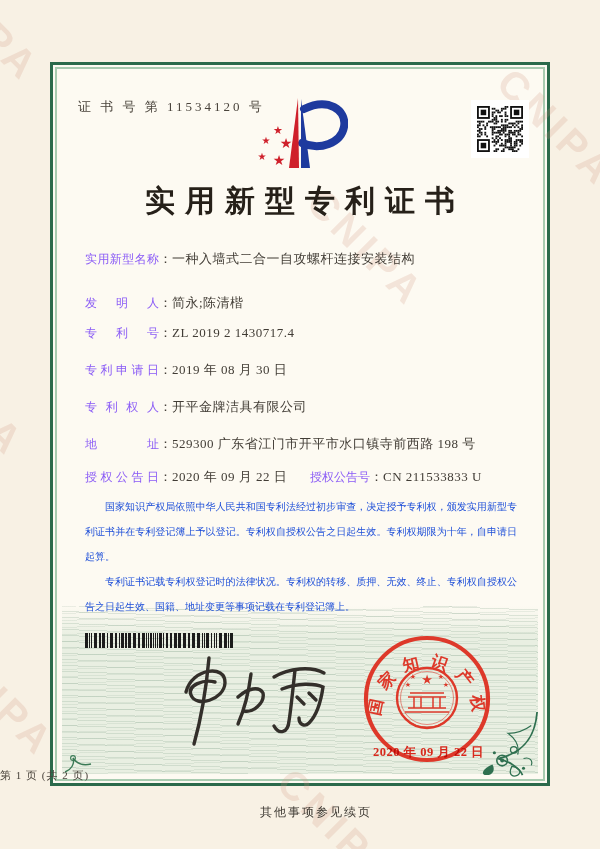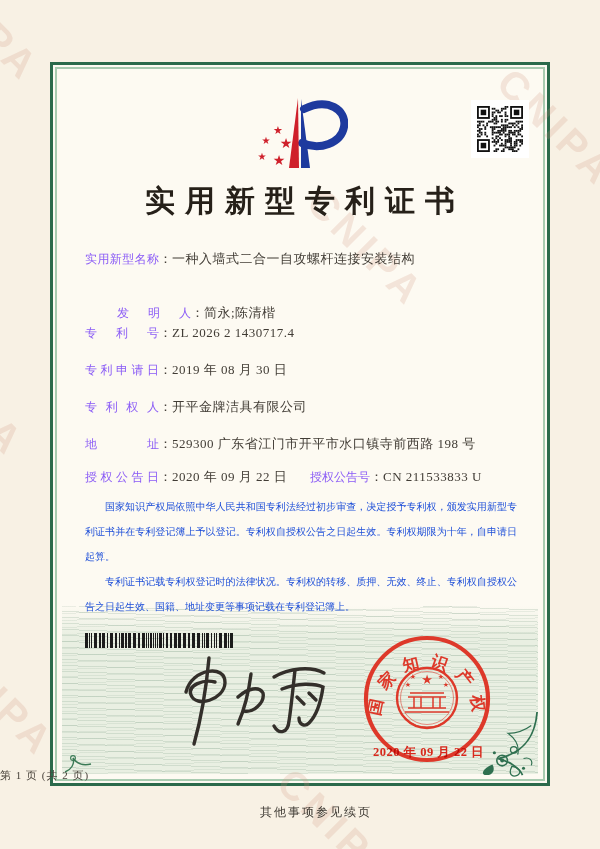--- a/index.html
+++ b/index.html
@@ -120,20 +120,21 @@
           <path d="M52,50 C58,48 62,52 60,57" fill="none" stroke="#2f7050" stroke-width="1.2"></path>
           <circle cx="22" cy="44" r="1.6" fill="#2f7050"></circle>
           <circle cx="52" cy="60" r="1.6" fill="#2f7050"></circle>
         </svg>
       </div>
     </div>
   </div>
 
   <div class="content">
 
+    <div class="cert-no">证 书 号 第 11534120 号</div>
 
     <svg class="logo" viewBox="0 0 96 76">
       <text x="26" y="38" font-size="11" fill="#cf202b" text-anchor="middle">★</text>
       <text x="14" y="48" font-size="10" fill="#cf202b" text-anchor="middle">★</text>
       <text x="34" y="52" font-size="14" fill="#cf202b" text-anchor="middle">★</text>
       <text x="10" y="64" font-size="10" fill="#cf202b" text-anchor="middle">★</text>
       <text x="27" y="69" font-size="14" fill="#cf202b" text-anchor="middle">★</text>
       <path d="M52,13 C76,1 95,14 92,31 C89,47 68,55 50,47" fill="none" stroke="#1e3a9e" stroke-width="8" stroke-linecap="round"></path>
       <polygon points="46,2 37,72 47,72" fill="#cf202b"></polygon>
       <polygon points="49,3 49,72 58,72" fill="#1e3a9e"></polygon>
@@ -360,29 +361,29 @@
         </svg>
     </div>
 
     <div class="title">实用新型专利证书</div>
 
     <div class="field-row" style="top:250px;">
       <span class="f-label">实用新型名称</span>
         <span class="f-colon">：</span>
       <span class="f-value">一种入墙式二合一自攻螺杆连接安装结构</span>
     </div>
-    <div class="field-row" style="top:304px;margin-left:32px;">
+    <div class="field-row" style="top:294px;">
       <span class="f-label">发明人</span>
         <span class="f-colon">：</span>
       <span class="f-value">简永;陈清楷</span>
     </div>
     <div class="field-row" style="top:324px;">
       <span class="f-label">专利号</span>
         <span class="f-colon">：</span>
-      <span class="f-value">ZL 2026 2 1430717.4</span>
+      <span class="f-value">ZL 2019 2 1430717.4</span>
     </div>
     <div class="field-row" style="top:361px;">
       <span class="f-label">专利申请日</span>
         <span class="f-colon">：</span>
       <span class="f-value">2019 年 08 月 30 日</span>
     </div>
     <div class="field-row" style="top:398px;">
       <span class="f-label">专利权人</span>
         <span class="f-colon">：</span>
       <span class="f-value">开平金牌洁具有限公司</span>

